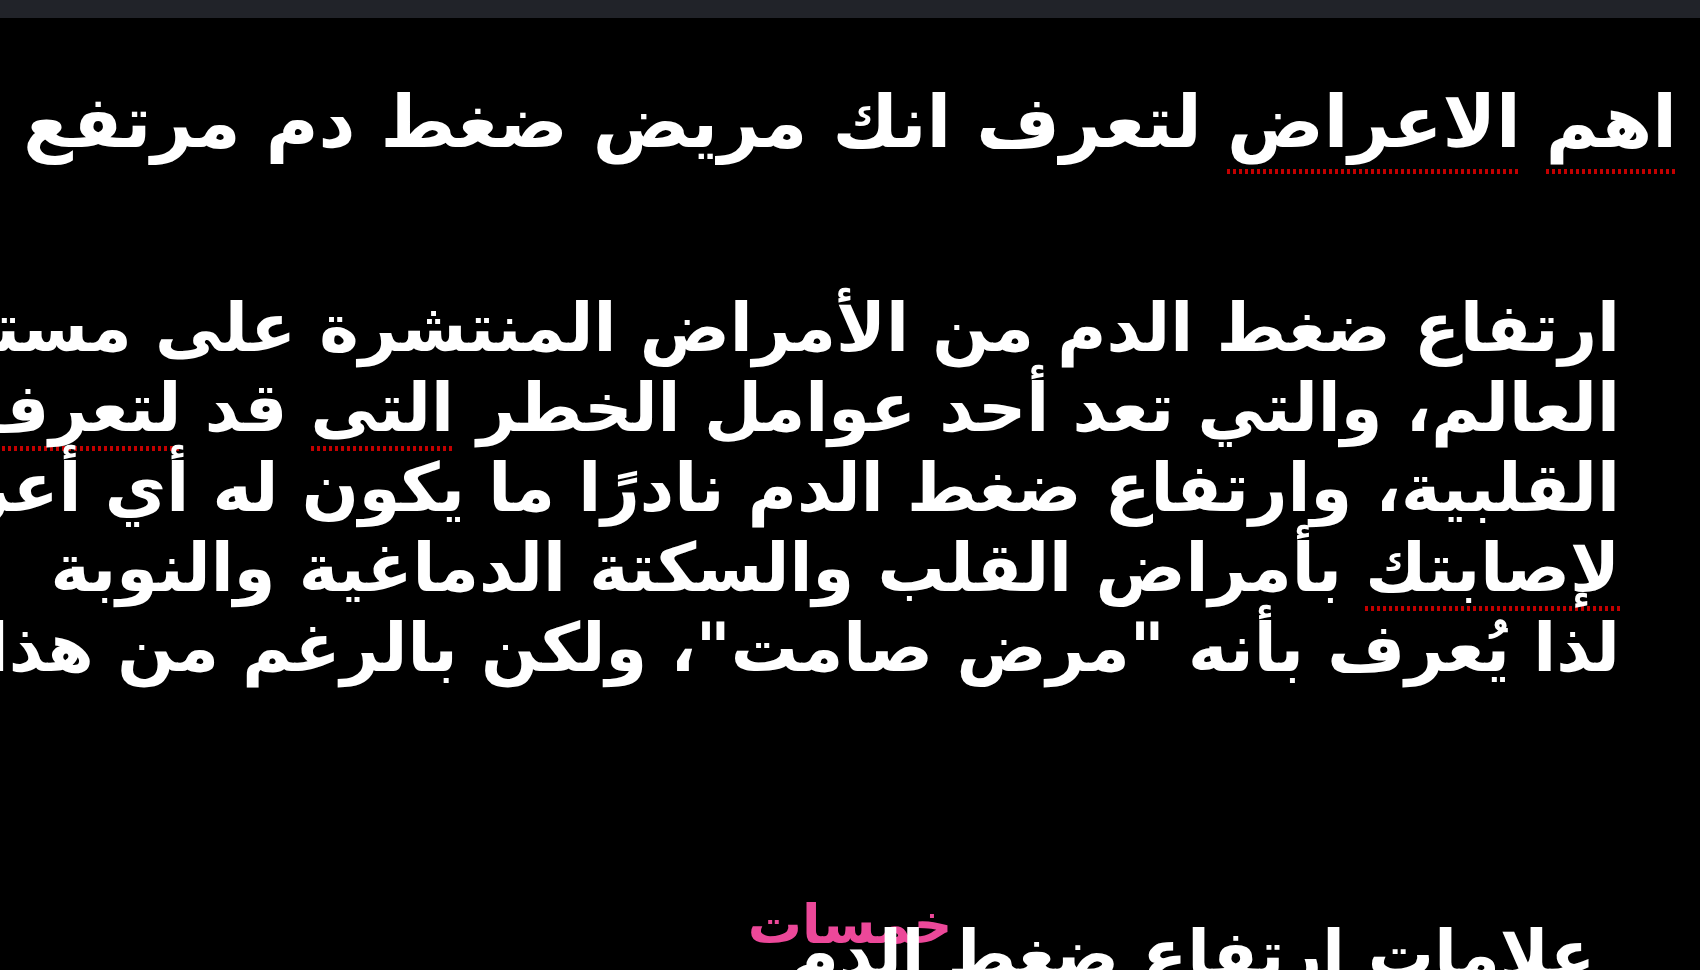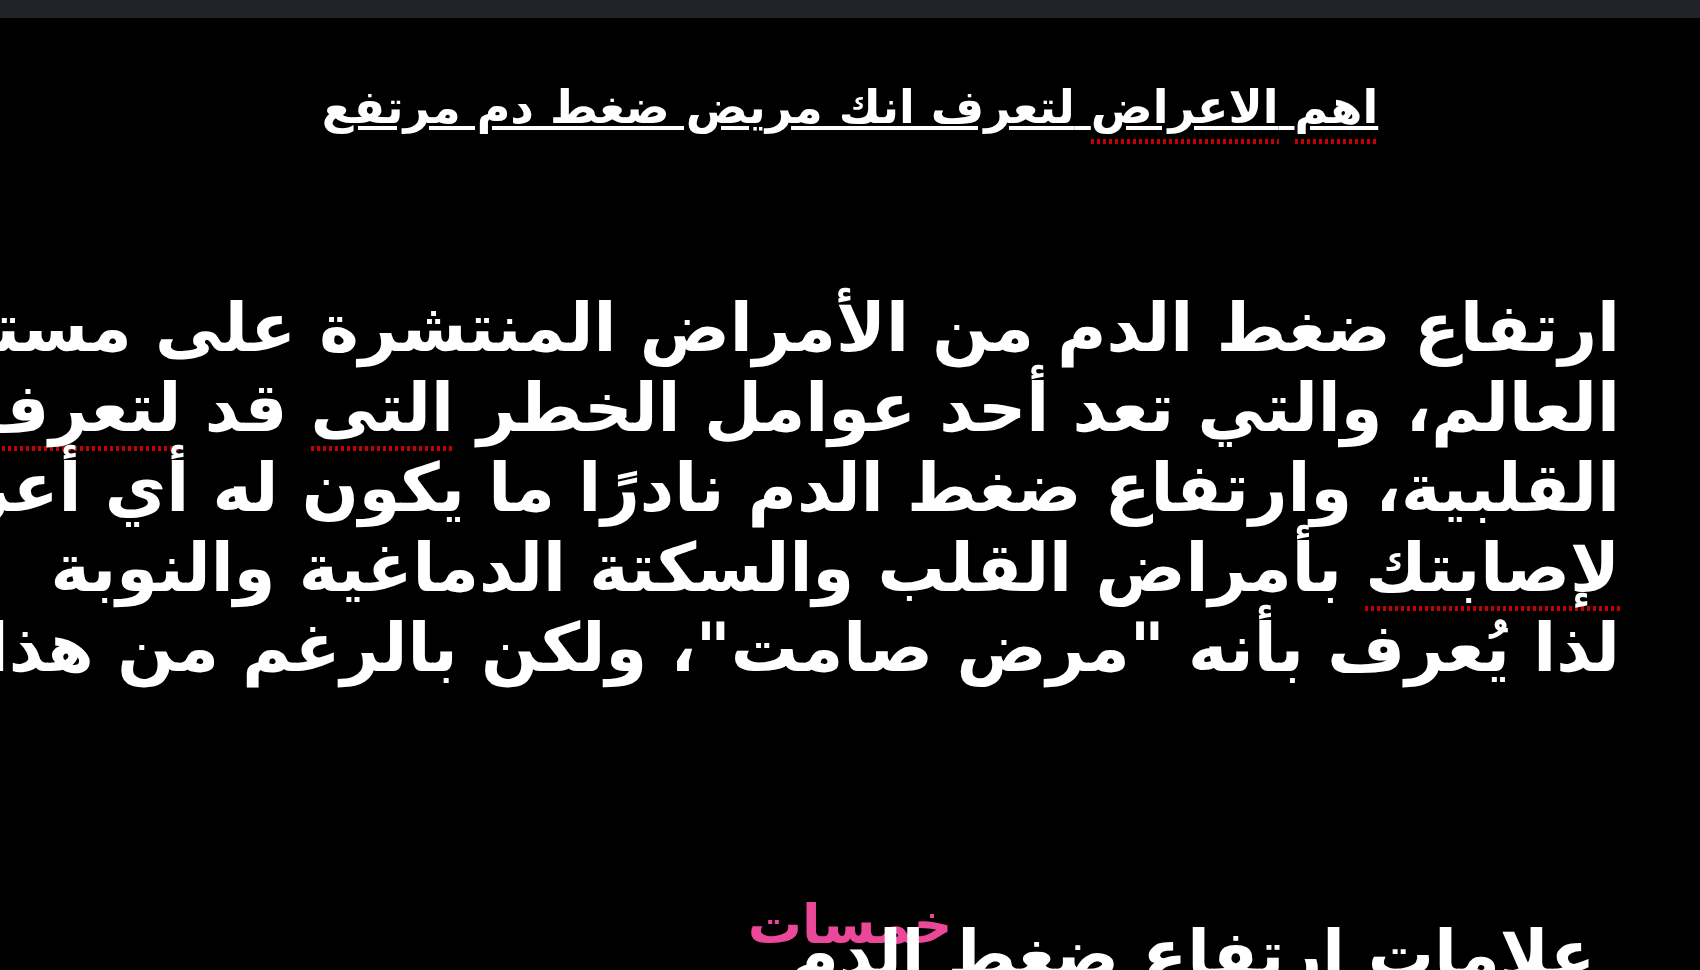--- a/index.html
+++ b/index.html
@@ -25,25 +25,24 @@
   }
   .slide-title {
     position: absolute;
     top: 80px;
     left: 0;
     width: 100%;
     margin: 0;
     text-align: center;
     direction: rtl;
     color: #ffffff;
-    font-size: 46px;
+    font-size: 72px;
     font-weight: 800;
     white-space: nowrap;
     letter-spacing: 1px;
-    text-decoration: underline;
   }
   
   .misspell {
     padding-bottom: 10px;
     background-image: repeating-linear-gradient(90deg, #c40000 0px, #c40000 3px, transparent 3px, transparent 6px);
     background-position: 0 100%;
     background-size: 100% 5px;
     background-repeat: no-repeat;
   }
   .body-text {

